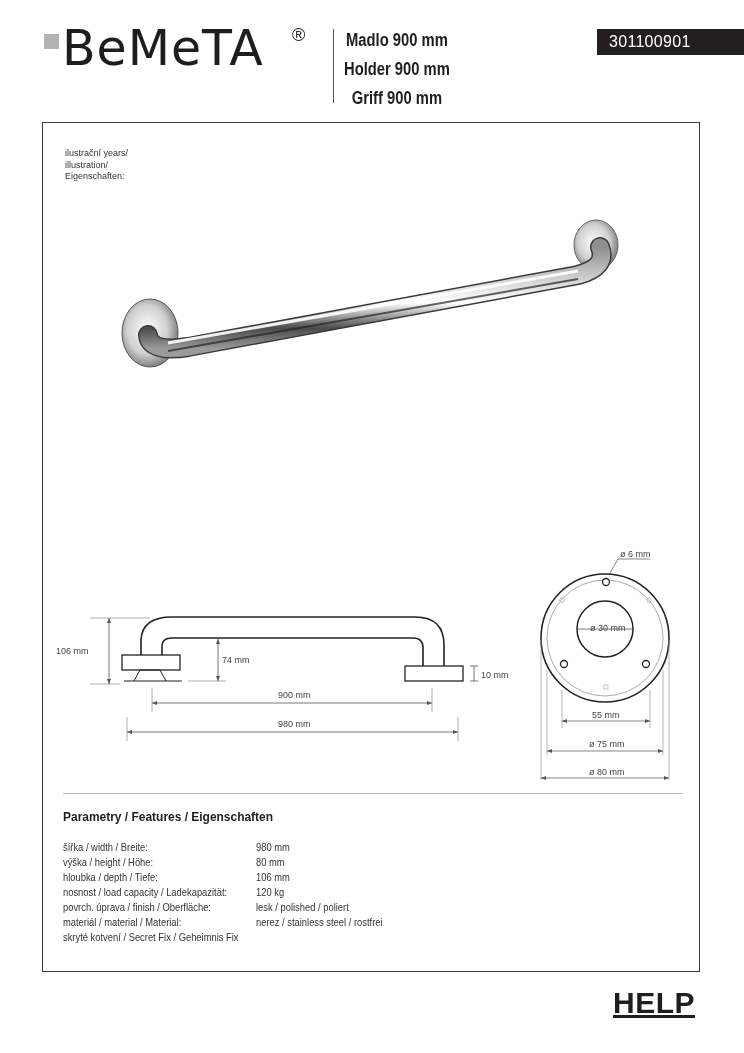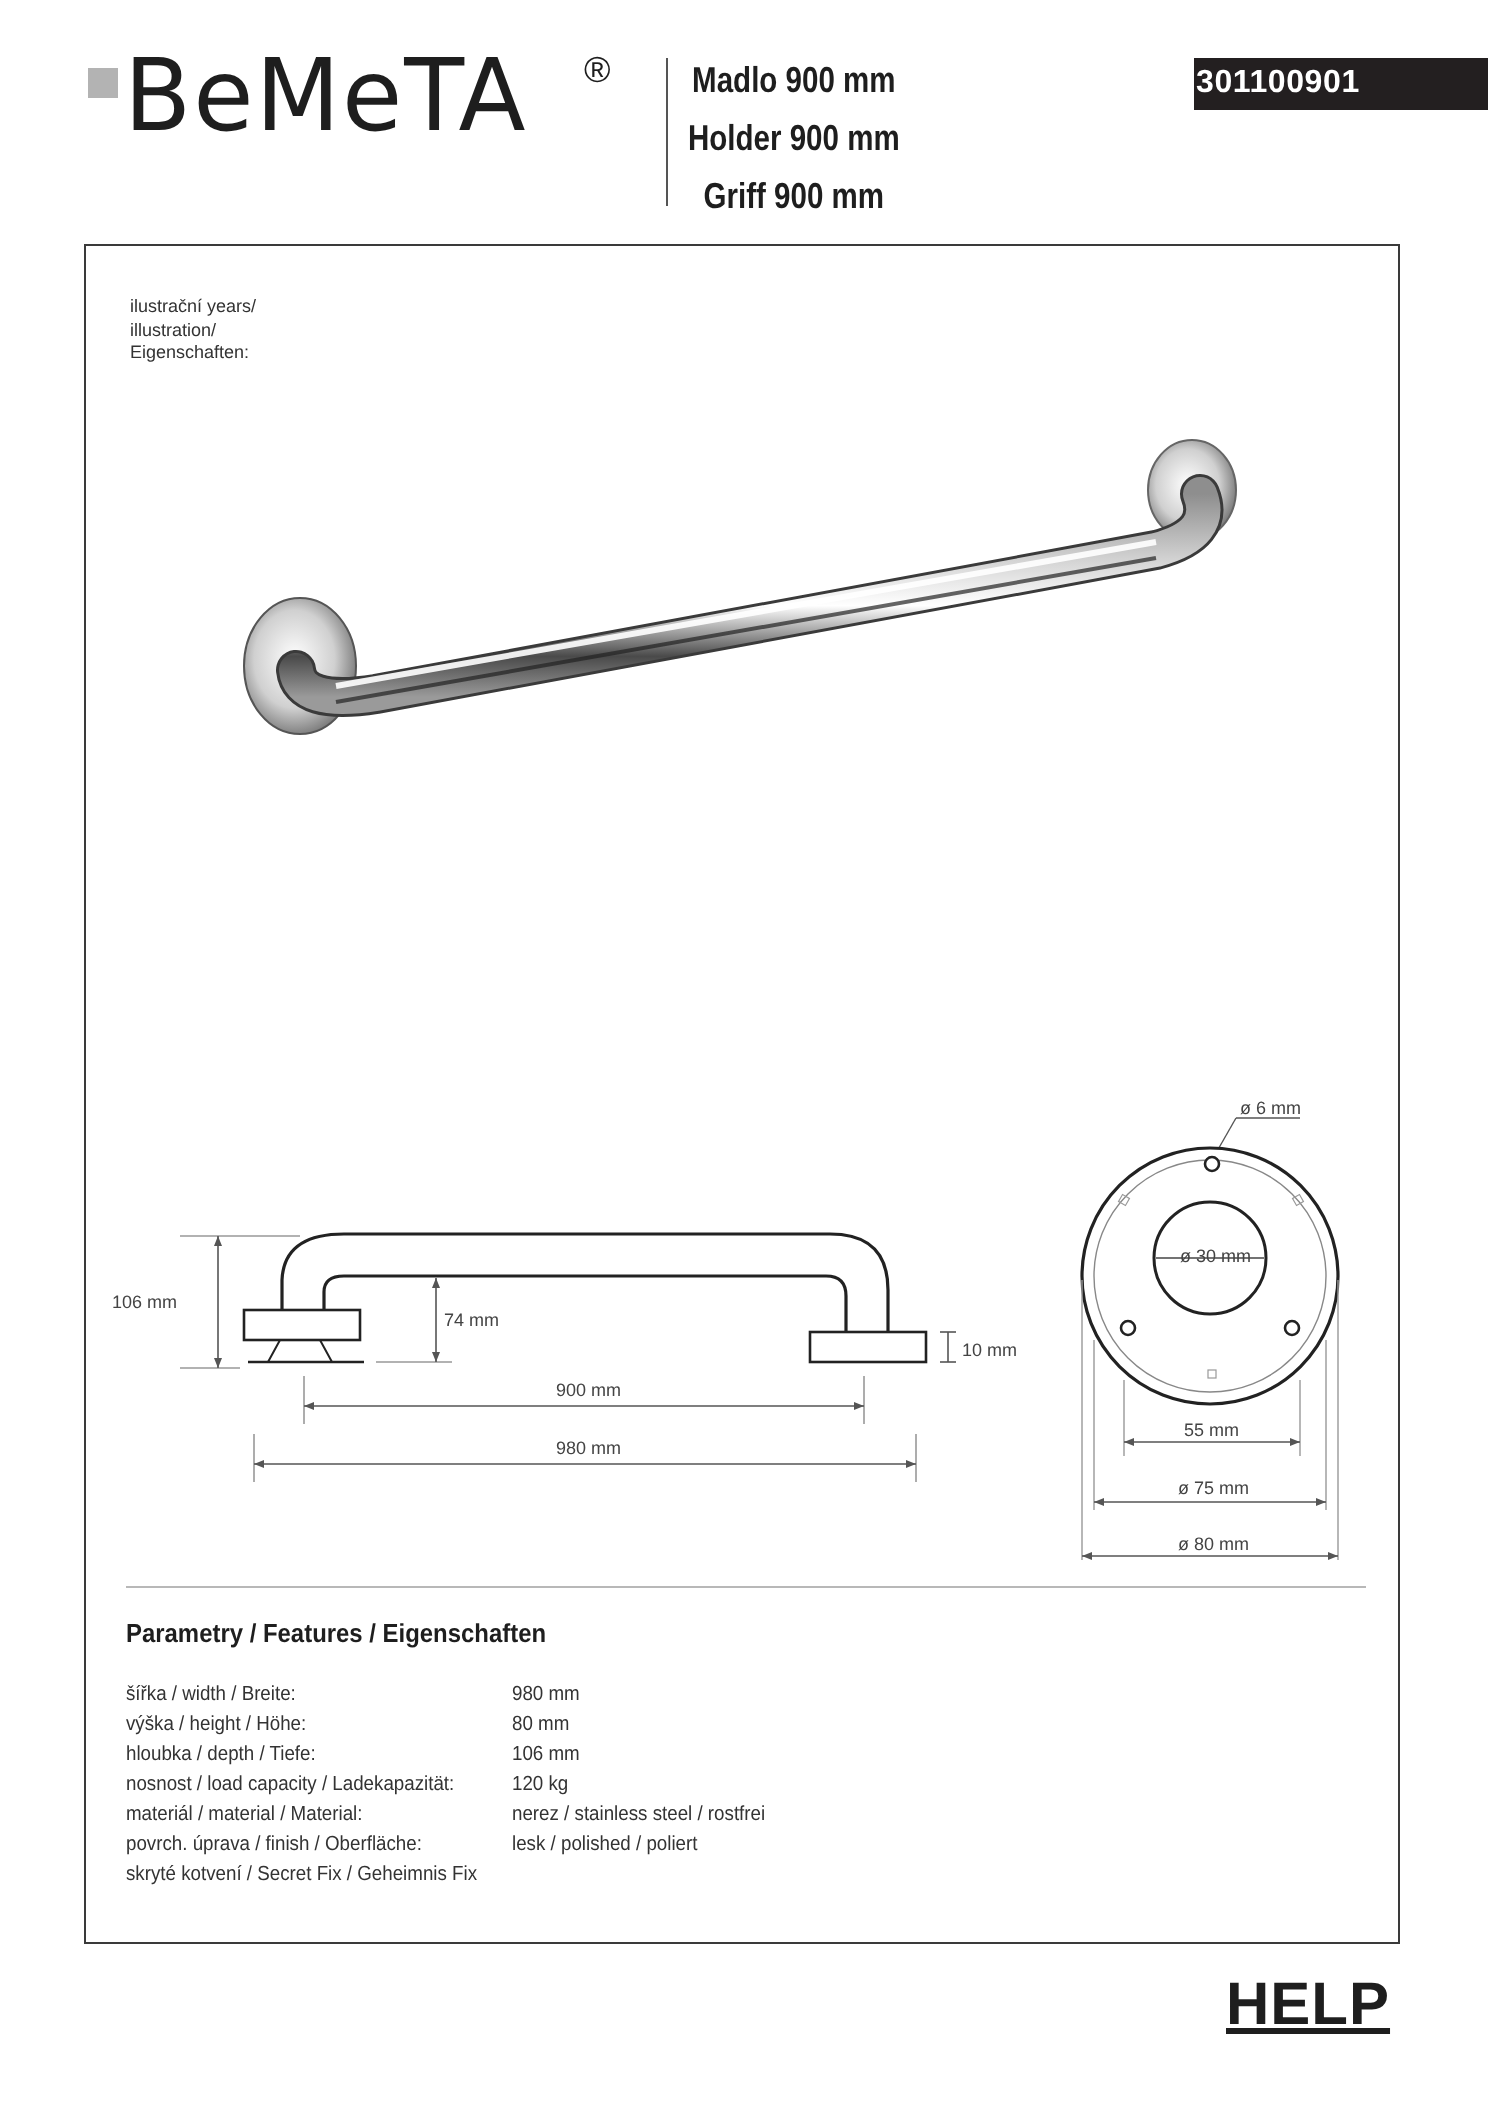--- a/index.html
+++ b/index.html
@@ -4,21 +4,21 @@
 <style>
   html, body { margin:0; padding:0; background:#ffffff; }
   body { width:744px; height:1053px; position:relative; overflow:hidden; font-family:"Liberation Sans", sans-serif; color:#1e1e1e; }
   .abs { position:absolute; }
   .logo-square { left:44px; top:34px; width:15px; height:15px; background:#b3b3b3; }
   .logo-text { left:62px; top:22px; font-family:"DejaVu Sans", sans-serif; font-size:50px; letter-spacing:1px; line-height:52px; color:#1e1e1e; font-weight:normal; transform:scaleX(0.98); transform-origin:left; }
   .logo-reg { left:292px; top:26px; font-size:18px; line-height:18px; }
   .title-sep { left:333px; top:29px; width:1px; height:74px; background:#555; }
   .titles { left:344px; top:26px;text-align:center; }
   .titles div { font-family:"Liberation Sans Narrow","Liberation Sans", sans-serif; font-weight:bold; font-size:18px; line-height:29px; transform:scaleX(0.82); transform-origin:left; white-space:nowrap; }
-  .code-badge { left:597px; top:29px; width:147px; height:26px; background:#231f20; color:#ffffff; font-weight:bold; font-size:16px; line-height:26px; padding-left:1px; box-sizing:border-box; letter-spacing:0.3px; }
+  .code-badge { left:597px; top:29px; width:147px; height:26px; background:#231f20; color:#ffffff; font-weight:normal; font-size:16px; line-height:26px; padding-left:12px; box-sizing:border-box; letter-spacing:0.3px; }
   .frame { left:42px; top:122px; width:658px; height:850px; border:1.5px solid #3a3a3a; box-sizing:border-box; }
   .illus { left:65px; top:148px; font-size:9px; line-height:11.5px; color:#333; }
   .photo { left:108px; top:215px; }
   .sep-line { left:63px; top:793px; width:620px; height:1px; background:#b8b8b8; }
   .features-title { left:63px; top:809px; font-weight:bold; font-size:13px; transform:scaleX(0.92); transform-origin:left; white-space:nowrap; }
   .features { left:63px; top:840px; font-size:10.2px; line-height:15px; color:#333; }
   .features .row { display:flex; white-space:nowrap; }
   .features .k { width:193px; transform:scaleX(0.92); transform-origin:left; }
   .features .v { transform:scaleX(0.92); transform-origin:left; }
   .help { left:613px; top:986px; font-weight:bold; font-size:30px; letter-spacing:0.5px; color:#1e1e1e;text-decoration:underline; }
@@ -170,25 +170,25 @@
     </div>
   <div class="row">
       <span class="k">hloubka / depth / Tiefe:</span>
       <span class="v">106 mm</span>
     </div>
   <div class="row">
       <span class="k">nosnost / load capacity / Ladekapazität:</span>
       <span class="v">120 kg</span>
     </div>
   <div class="row">
+      <span class="k">povrch. úprava / finish / Oberfläche:</span>
+      <span class="v">lesk / polished / poliert</span>
+    </div>
+  <div class="row">
       <span class="k">materiál / material / Material:</span>
       <span class="v">nerez / stainless steel / rostfrei</span>
-    </div>
-  <div class="row">
-      <span class="k">povrch. úprava / finish / Oberfläche:</span>
-      <span class="v">lesk / polished / poliert</span>
     </div>
   <div class="row">
       <span class="k" style="width:auto">skryté kotvení / Secret Fix / Geheimnis Fix</span>
     </div>
 </div>
 
 <div class="abs help">HELP</div>
 
 </body></html>

